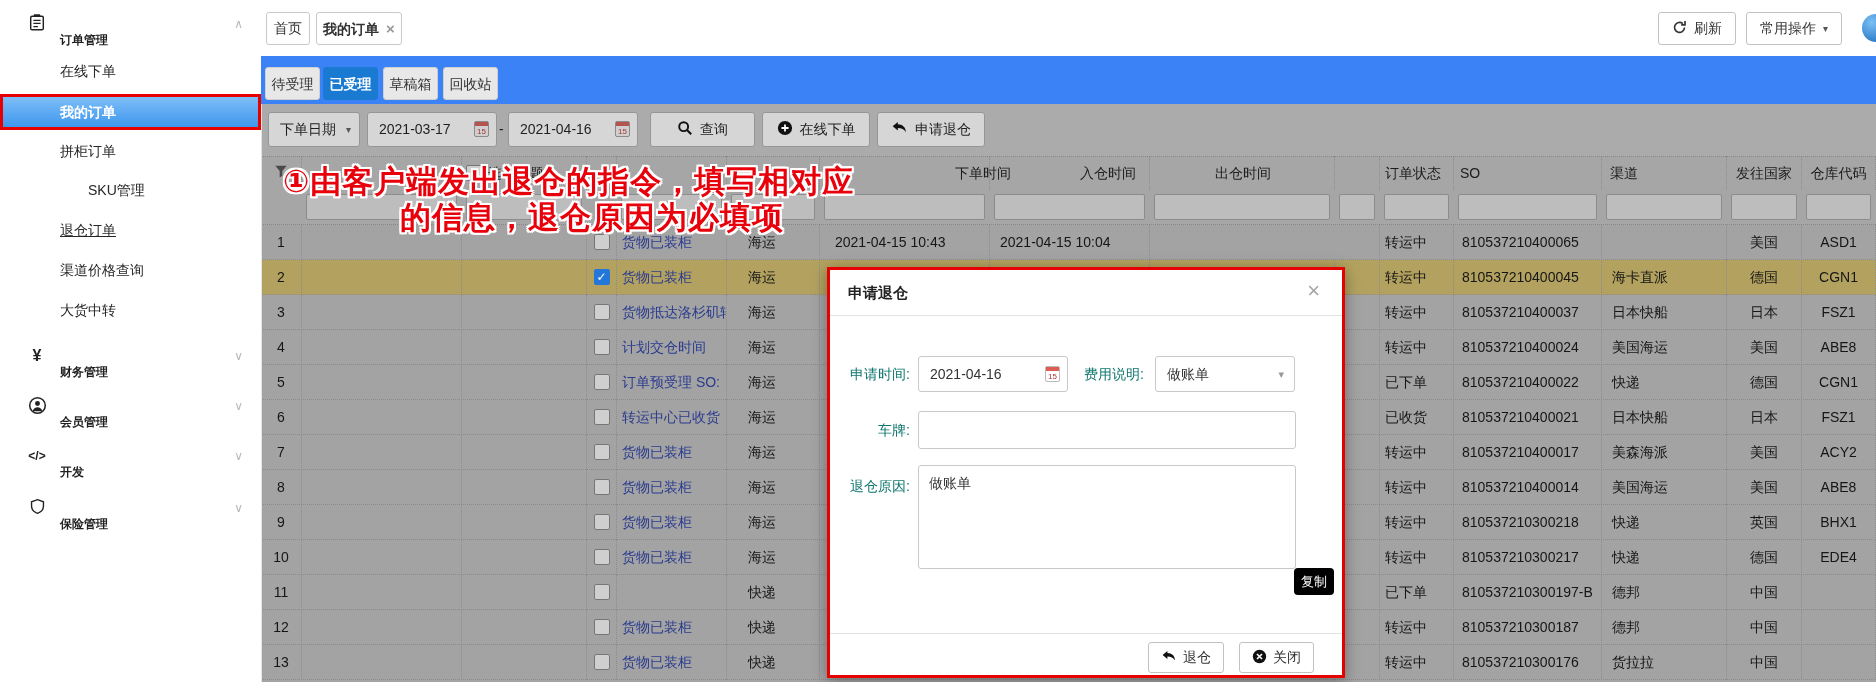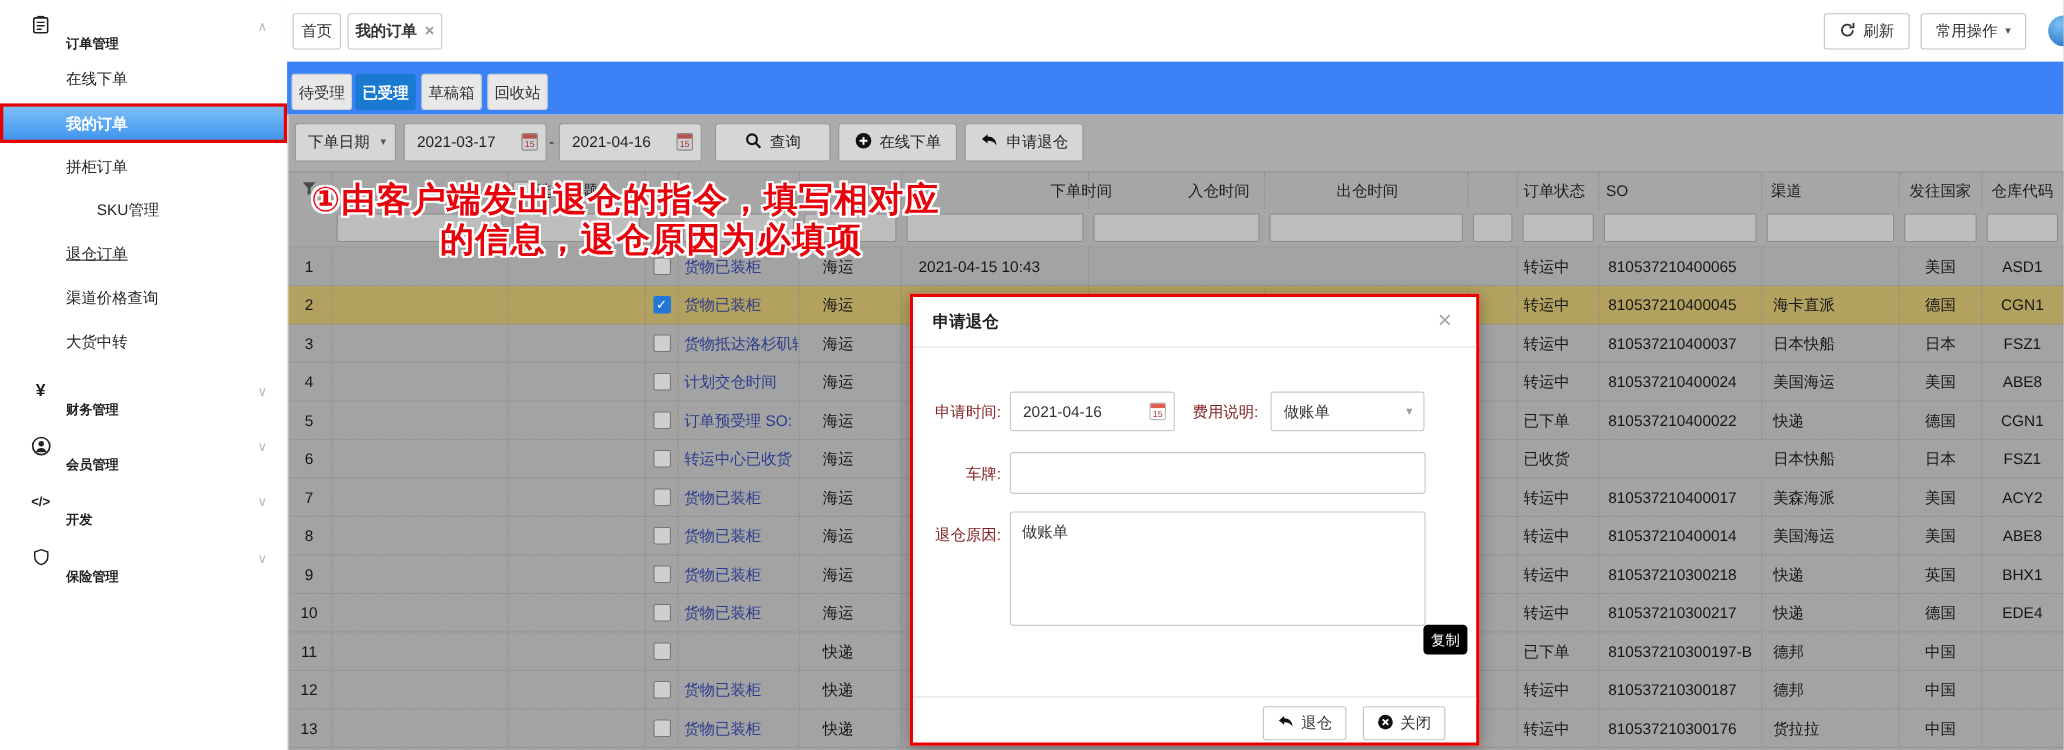--- a/index.html
+++ b/index.html
@@ -73,21 +73,21 @@
   .ann{position:absolute;z-index:5;font-size:31px;font-weight:bold;color:#e8000b;letter-spacing:1px;white-space:nowrap;
        text-shadow:-2px -2px 0 #fff,2px -2px 0 #fff,-2px 2px 0 #fff,2px 2px 0 #fff,0 -2px 0 #fff,0 2px 0 #fff,-2px 0 0 #fff,2px 0 0 #fff}
   #ann1{left:283px;top:161px}
   #ann2{left:400px;top:197px}
   
   #modal{position:absolute;left:827px;top:267px;width:518px;height:411px;background:#fff;
          border:3px solid #e60000;z-index:6;box-sizing:border-box;box-shadow:0 3px 14px rgba(0,0,0,.35)}
   .m-header{position:absolute;left:0;top:0;right:0;height:45px;border-bottom:1px solid #e2e2e2}
   .m-title{position:absolute;left:18px;top:0;line-height:45px;font-size:15px;font-weight:bold;color:#222}
   .m-close{position:absolute;right:22px;top:8px;font-size:22px;color:#a6a6a6;cursor:pointer}
-  .m-label{position:absolute;width:68px;text-align:right;font-size:14px;color:#7f1d1d}
+  .m-label{position:absolute;width:68px;text-align:right;font-size:14px;color:#0f766e}
   .m-input{position:absolute;border:1px solid #c9c9c9;border-radius:3px;background:#fff;box-sizing:border-box;cursor:text}
   .m-ival{position:absolute;left:11px;top:0;font-size:14px;color:#333;line-height:34px;white-space:nowrap}
   .dd-caret{position:absolute;right:10px;top:0;line-height:34px;font-size:11px;color:#999}
   .ta-val{display:block;padding:8px 10px;font-size:14px;color:#333;line-height:18px}
   .m-footer{position:absolute;left:0;right:0;top:363px;border-top:1px solid #e2e2e2;height:0}
   .m-btn{position:absolute;top:372px;height:31px;border:1px solid #c2c2c2;border-radius:3px;background:#fff;
          display:flex;align-items:center;gap:6px;padding:0 12px;font-size:14px;color:#333;cursor:pointer;box-sizing:border-box}
   #copybadge{position:absolute;left:1294px;top:568px;width:40px;height:27px;background:#000;color:#fff;
              border-radius:4px;z-index:7;font-size:13px;line-height:27px;text-align:center;cursor:pointer}
 </style>
@@ -243,20 +243,21 @@
     <div class="growline" style="top: 225px;"></div>
     <div class="gcell" style="left: 261px; width: 41px; top: 225px; text-align: center;">1</div>
     <div class="gcell" style="left: 302px; width: 160px; top: 225px;"></div>
     <div class="gcell" style="left: 462px; width: 125px; top: 225px;"></div>
     <div class="gcell" style="left: 587px; width: 30px; top: 225px;">
       <div class="cb"></div>
     </div>
     <div class="gcell" style="left: 617px; width: 110px; top: 225px; padding-left: 5px;"><a class="glink">货物已装柜</a></div>
     <div class="gcell" style="left: 727px; width: 93px; top: 225px; padding-left: 21px;">海运</div>
     <div class="gcell" style="left: 820px; width: 170px; top: 225px; padding-left: 15px;">2021-04-15 10:43</div>
+    <div class="gcell" style="left: 990px; width: 160px; top: 225px; padding-left: 10px;">2021-04-15 10:04</div>
     <div class="gcell" style="left: 1335px; width: 45px; top: 225px;"></div>
     <div class="gcell" style="left: 1380px; width: 74px; top: 225px; padding-left: 5px;">转运中</div>
     <div class="gcell" style="left: 1454px; width: 148px; top: 225px; padding-left: 8px;">810537210400065</div>
     <div class="gcell" style="left: 1602px; width: 125px; top: 225px; padding-left: 10px;"></div>
     <div class="gcell" style="left: 1727px; width: 75px; top: 225px; text-align: center;">美国</div>
     <div class="gcell" style="left: 1802px; width: 74px; top: 225px; text-align: center;">ASD1</div>
     <div class="grow-sel" style="top: 260px;"></div>
     <div class="growline" style="top: 260px;"></div>
     <div class="gcell" style="left: 261px; width: 41px; top: 260px; text-align: center;">2</div>
     <div class="gcell" style="left: 302px; width: 160px; top: 260px;"></div>
@@ -336,20 +337,21 @@
     <div class="gcell" style="left: 587px; width: 30px; top: 400px;">
       <div class="cb"></div>
     </div>
     <div class="gcell" style="left: 617px; width: 110px; top: 400px; padding-left: 5px;"><a class="glink">转运中心已收货</a></div>
     <div class="gcell" style="left: 727px; width: 93px; top: 400px; padding-left: 21px;">海运</div>
     <div class="gcell" style="left: 820px; width: 170px; top: 400px; padding-left: 15px;"></div>
     <div class="gcell" style="left: 990px; width: 160px; top: 400px; padding-left: 10px;"></div>
     <div class="gcell" style="left: 1150px; width: 185px; top: 400px; padding-left: 2px;"></div>
     <div class="gcell" style="left: 1335px; width: 45px; top: 400px;"></div>
     <div class="gcell" style="left: 1380px; width: 74px; top: 400px; padding-left: 5px;">已收货</div>
+    <div class="gcell" style="left: 1454px; width: 148px; top: 400px; padding-left: 8px;">810537210400021</div>
     <div class="gcell" style="left: 1602px; width: 125px; top: 400px; padding-left: 10px;">日本快船</div>
     <div class="gcell" style="left: 1727px; width: 75px; top: 400px; text-align: center;">日本</div>
     <div class="gcell" style="left: 1802px; width: 74px; top: 400px; text-align: center;">FSZ1</div>
     <div class="growline" style="top: 435px;"></div>
     <div class="gcell" style="left: 261px; width: 41px; top: 435px; text-align: center;">7</div>
     <div class="gcell" style="left: 302px; width: 160px; top: 435px;"></div>
     <div class="gcell" style="left: 462px; width: 125px; top: 435px;"></div>
     <div class="gcell" style="left: 587px; width: 30px; top: 435px;">
       <div class="cb"></div>
     </div>

